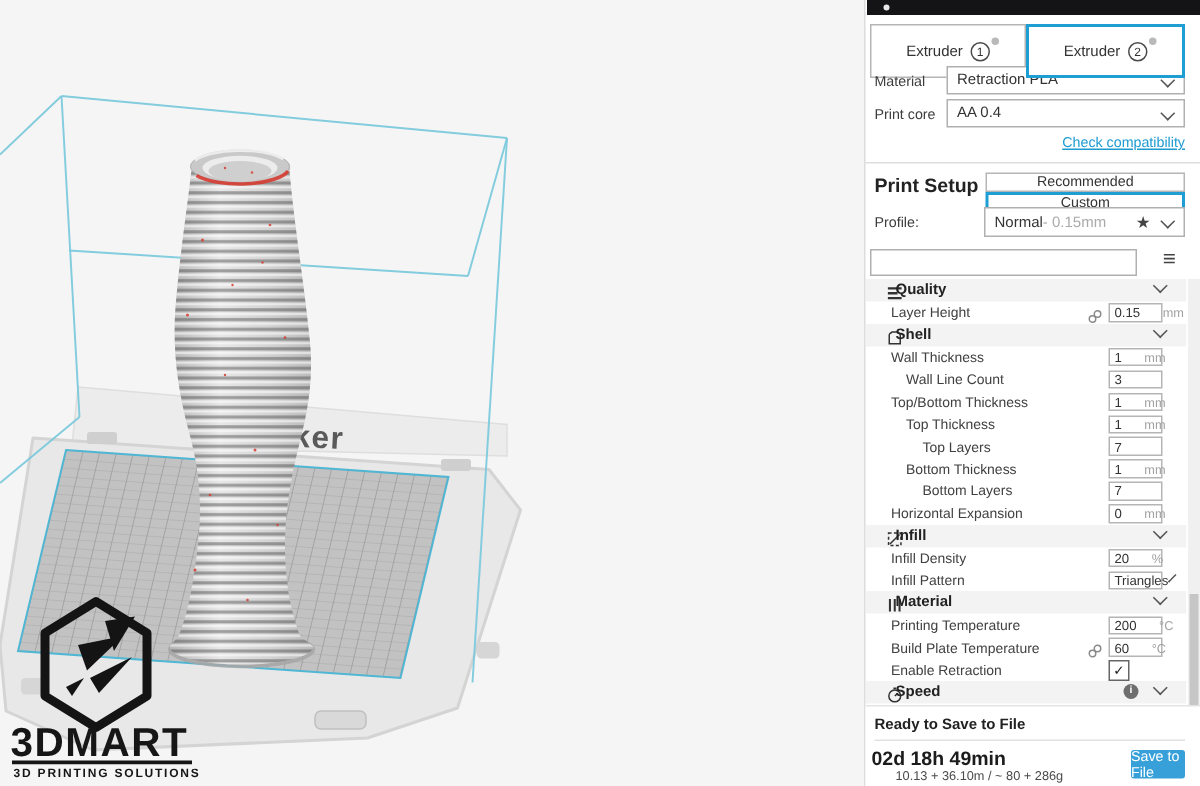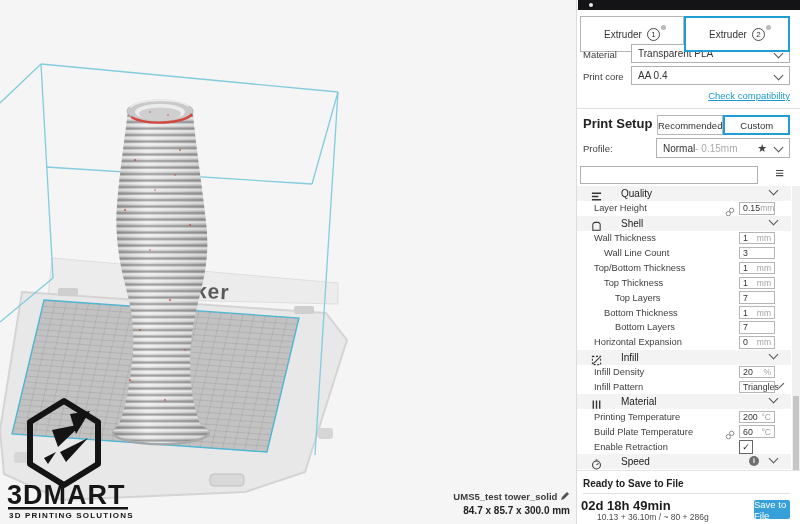--- a/index.html
+++ b/index.html
@@ -22,43 +22,43 @@
   .numcirc{display:inline-flex;align-items:center;justify-content:center;width:13px;height:13px;border:1.4px solid #4a4a4a;border-radius:50%;font-size:8px;color:#333;box-sizing:border-box;}
   .matdot{position:absolute;right:-6px;top:-3px;width:5px;height:5px;border-radius:50%;background:#b9b9b9;}
   .fieldrow{position:absolute;left:6px;right:10px;height:19px;}
   .fieldrow .lab{position:absolute;left:0;top:5px;font-size:9.5px;color:#3d3d3d;}
   .ddown{position:absolute;left:48px;right:0;top:0;bottom:0;border:1px solid #b0b0b0;background:#fff;font-size:10px;color:#333;display:flex;align-items:center;padding:0 6px;box-sizing:border-box;cursor:pointer;}
   .chev{width:6px;height:6px;border-right:1.6px solid #555;border-bottom:1.6px solid #555;transform:rotate(45deg);display:inline-block;margin-top:-3px;}
   .ddown .chev{position:absolute;right:7px;top:8px;}
   .link{position:absolute;right:10px;top:90px;font-size:9.5px;color:#1d9bd1;text-decoration:underline;cursor:pointer;}
   .hr1{position:absolute;left:0;right:0;top:108px;border-top:1px solid #ddd;}
   .pstitle{position:absolute;left:6px;top:116px;font-size:13px;font-weight:bold;color:#222;}
-  .modes{position:absolute;left:80px;right:10px;top:115px;height:20px;display:flex;}
+  .modes{position:absolute;left:80px;right:10px;top:115px;height:20px;display:flex;flex-direction:column;}
   .mode{flex:1;display:flex;align-items:center;justify-content:center;background:#fff;border:1px solid #b5b5b5;font-size:9.5px;color:#333;cursor:pointer;}
   .mode.sel{border:2px solid #1f9ed3;}
   .profrow{top:138px;height:20px;text-align:right;}
   .profrow .ddown{left:73px;}
   .prof-sub{color:#aaa;}
   .star{position:absolute;right:22px;top:3px;font-size:11px;color:#444;}
   .searchwrap{position:absolute;left:3px;top:164px;right:42px;height:18px;}
   .searchwrap input{width:100%;height:100%;border:1px solid #b0b0b0;box-sizing:border-box;font-size:10px;padding:0 4px;background:#fff;}
   .hamb{position:absolute;right:16px;top:164px;font-size:15px;color:#444;line-height:18px;cursor:pointer;}
   
   #settings{position:absolute;left:0;top:186px;right:9px;height:284px;overflow:hidden;}
   .srow{position:relative;height:14.9px;display:flex;align-items:center;box-sizing:border-box;}
   .srow.header{background:#f3f3f3;}
   .sicon{position:absolute;left:14px;top:2px;width:11px;height:11px;}
-  .hlabel{position:absolute;left:44px;font-size:10px;font-weight:normal;color:#222;}
+  .hlabel{position:absolute;left:20px;font-size:10px;font-weight:bold;color:#222;}
   .srow .chev{position:absolute;right:14px;top:4px;border-color:#555;}
   .info{position:absolute;right:32px;top:2px;width:10px;height:10px;border-radius:50%;background:#6e6e6e;color:#fff;font-size:7px;font-weight:bold;text-align:center;line-height:10px;}
   .flabel{position:absolute;left:17px;font-size:9.3px;color:#404040;}
   .ind1 .flabel{left:27px;} .ind2 .flabel{left:38px;}
   .vbox{position:absolute;left:162px;width:36px;height:12.5px;border:1px solid #b5b5b5;background:#fff;display:flex;align-items:center;box-sizing:border-box;padding:0 3px;cursor:text;}
   .vbox .val{font-size:8.8px;color:#333;flex:1;}
-  .vbox .unit{font-size:8.5px;color:#a2a2a2;}
+  .vbox .unit{font-size:8.5px;color:#a2a2a2;margin-left:15px;}
   .vbox.sel .chev{position:static;margin-left:2px;border-color:#555;}
   .linkico{position:absolute;left:148px;top:2px;}
   .cbox{position:absolute;left:162px;width:12px;height:12px;border:1px solid #666;background:#fff;font-size:9px;color:#222;text-align:center;line-height:12px;cursor:pointer;}
   #scrollbar{position:absolute;right:0;top:186px;width:8px;height:284px;background:#f0f0f0;}
   #scrollbar .thumb{position:absolute;left:1px;right:1px;top:210px;height:74px;background:#c6c6c6;}
   
   #pfooter{position:absolute;left:0;right:0;top:470px;bottom:0;background:#fff;border-top:1px solid #e3e3e3;}
   .status{position:absolute;left:6px;top:7px;font-size:10px;font-weight:bold;color:#222;}
   .hr2{position:absolute;left:6px;right:10px;top:22px;border-top:1px solid #e0e0e0;}
   .ptime{position:absolute;left:4px;top:27px;font-size:13px;font-weight:bold;color:#1c1c1c;}
@@ -168,29 +168,20 @@
           <polygon points="60,452 88,438 66,462"></polygon>
           <polygon points="44,458 56,452 48,464"></polygon>
         </g>
         <text x="7" y="504" font-size="27" font-weight="bold" letter-spacing="1" fill="#161616">3DMART</text>
         <rect x="8" y="507" width="120" height="2.5" fill="#161616"></rect>
         <text x="9" y="518" font-size="8" font-weight="bold" letter-spacing="1.2" fill="#161616">3D PRINTING SOLUTIONS</text>
       </g>
     </svg>
 
     
-    <div id="model-meta">
-      <div class="mname">
-        <span>UMS5_test tower_solid</span>
-        <span class="pencil"><svg width="10" height="10" viewBox="0 0 10 10">
-              <path d="M1 9l1-3 5-5 2 2-5 5-3 1z" fill="#555"></path>
-            </svg></span>
-      </div>
-      <div class="mdims">84.7 x 85.7 x 300.0 mm</div>
-    </div>
   </div>
 
   <div id="panel">
     <div id="topbar">
         <span class="dot"></span>
       </div>
 
     <div class="tabs">
       <div class="tab">
         <span>Extruder</span>
@@ -198,21 +189,21 @@
       </div>
       <div class="tab sel">
         <span>Extruder</span>
         <span class="numwrap"><span class="numcirc">2</span><span class="matdot"></span></span>
       </div>
     </div>
 
     <div class="fieldrow" style="top:44px;">
       <span class="lab">Material</span>
       <div class="ddown">
-        <span>Transparent PLA</span>
+        <span>Retraction PLA</span>
         <span class="chev"></span>
       </div>
     </div>
 
     <div class="fieldrow" style="top:66px;">
       <span class="lab">Print core</span>
       <div class="ddown">
         <span>AA 0.4</span>
         <span class="chev"></span>
       </div>

